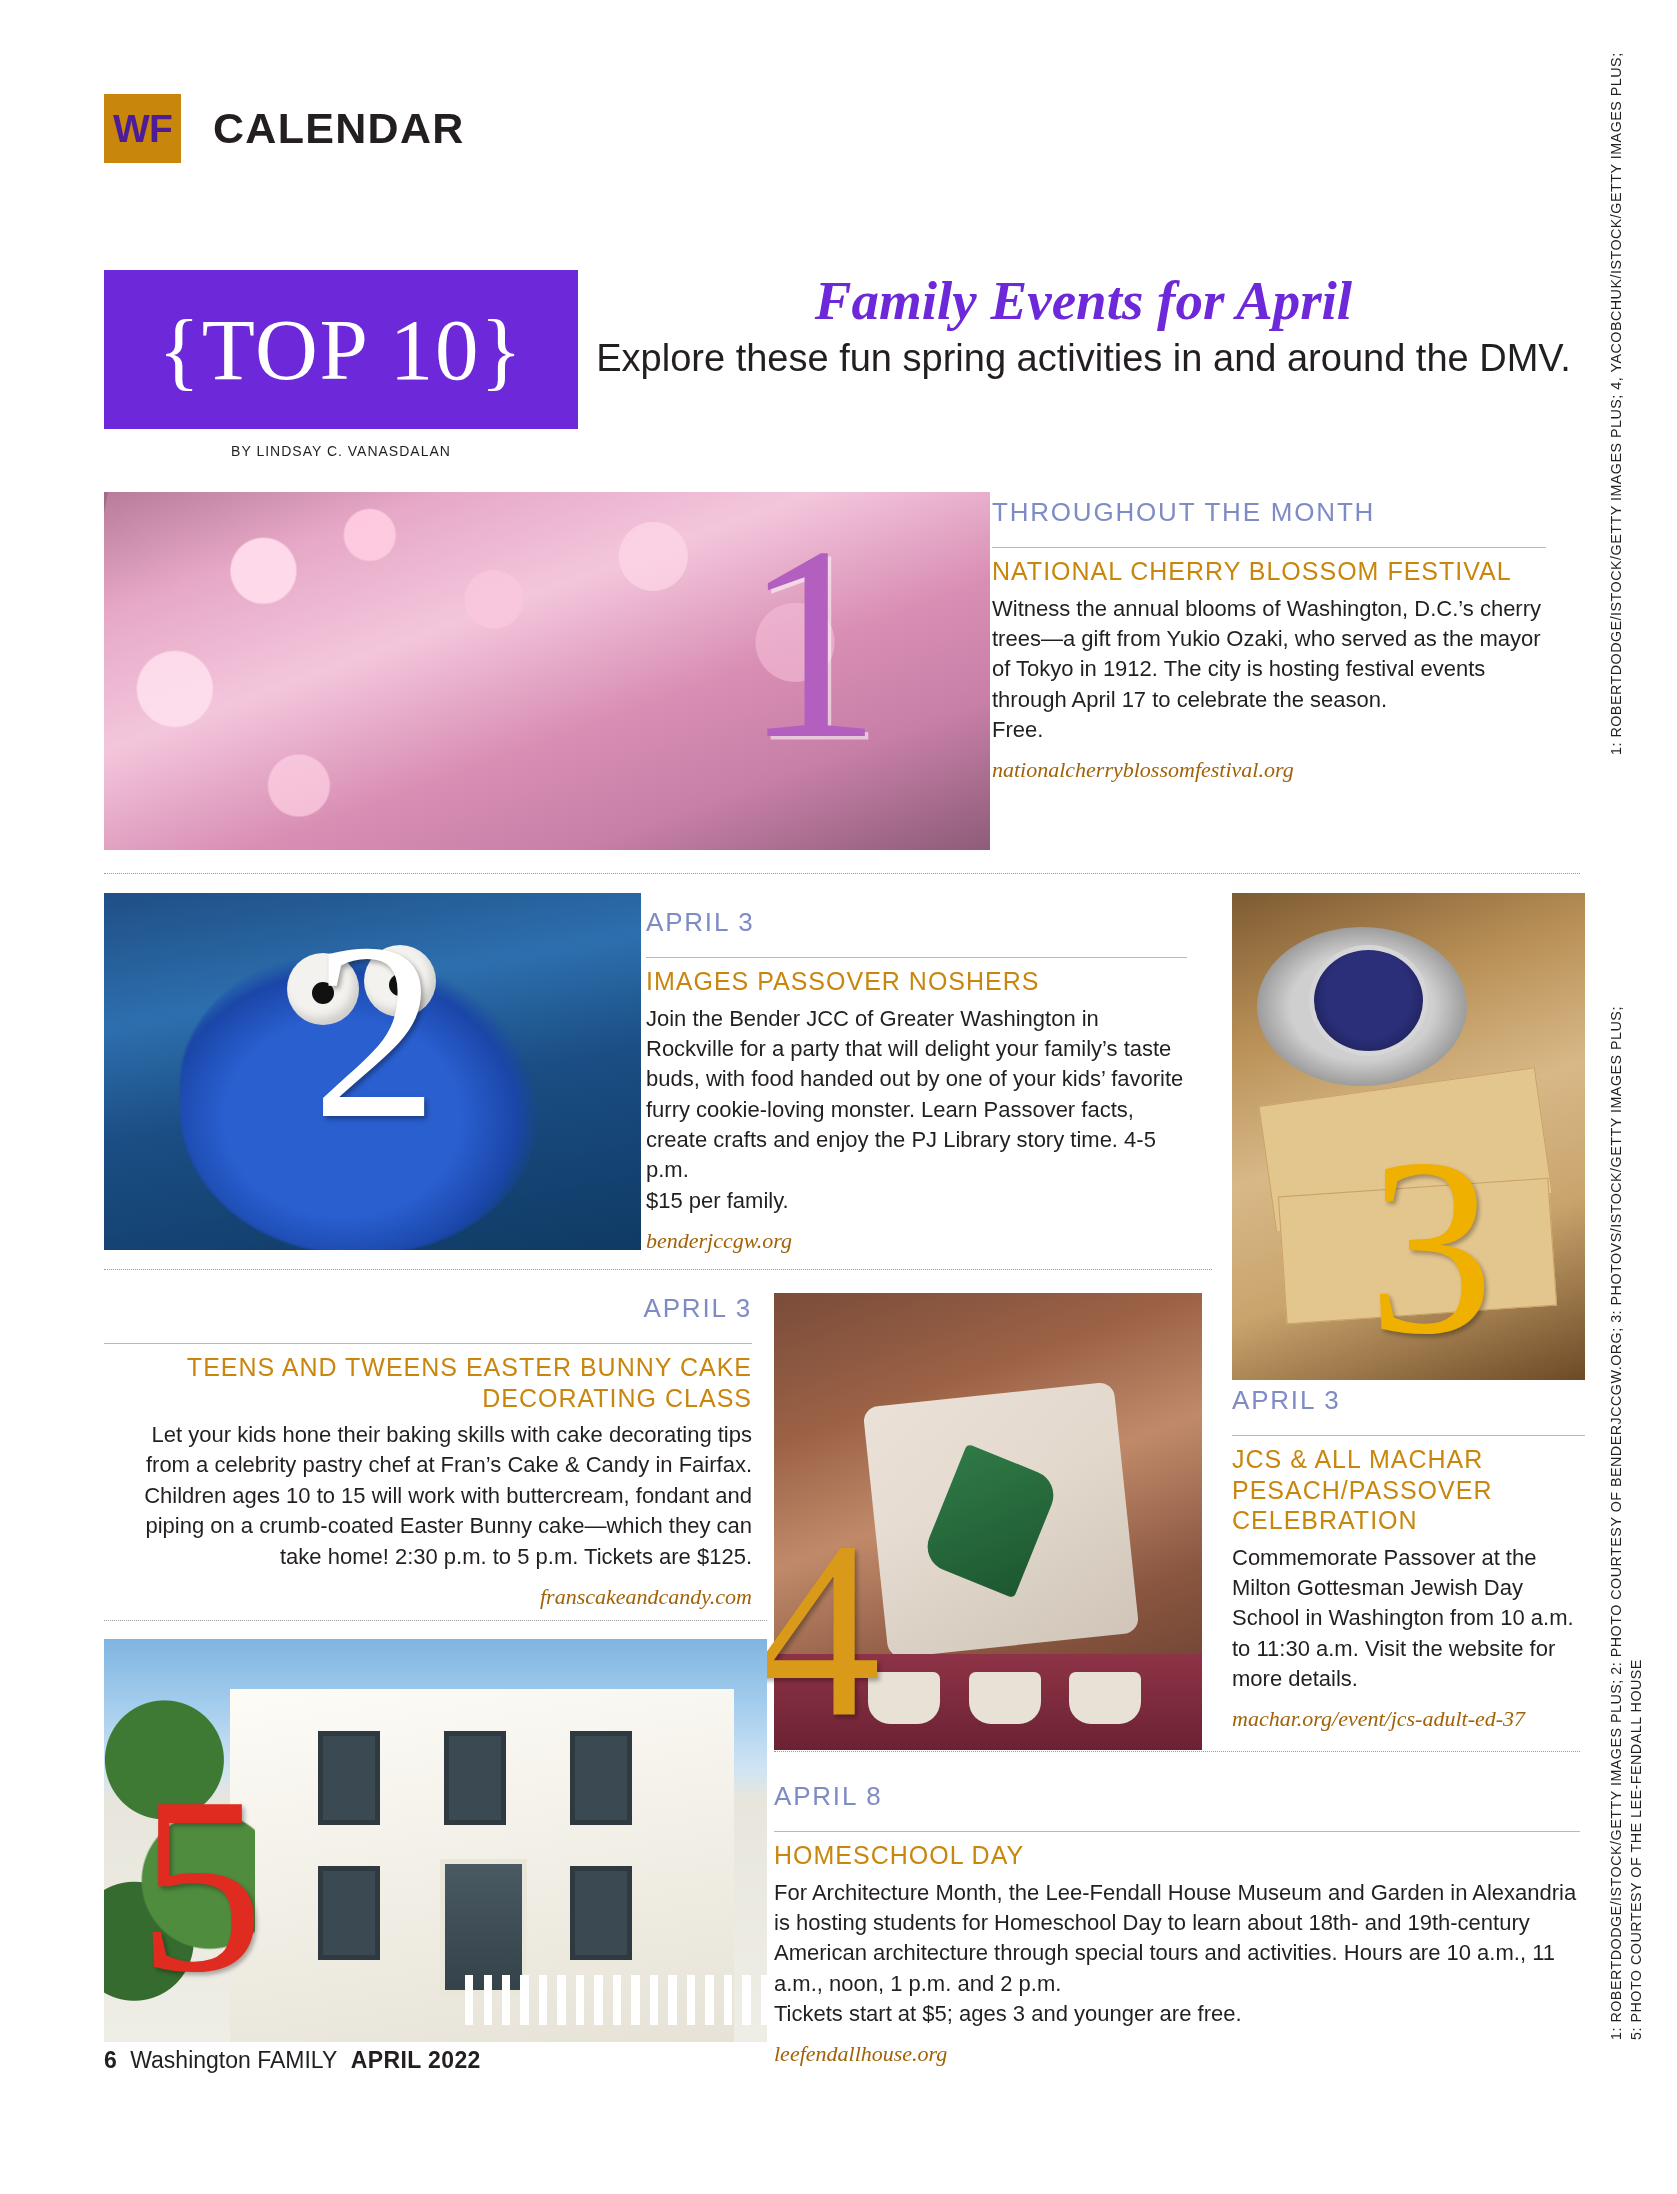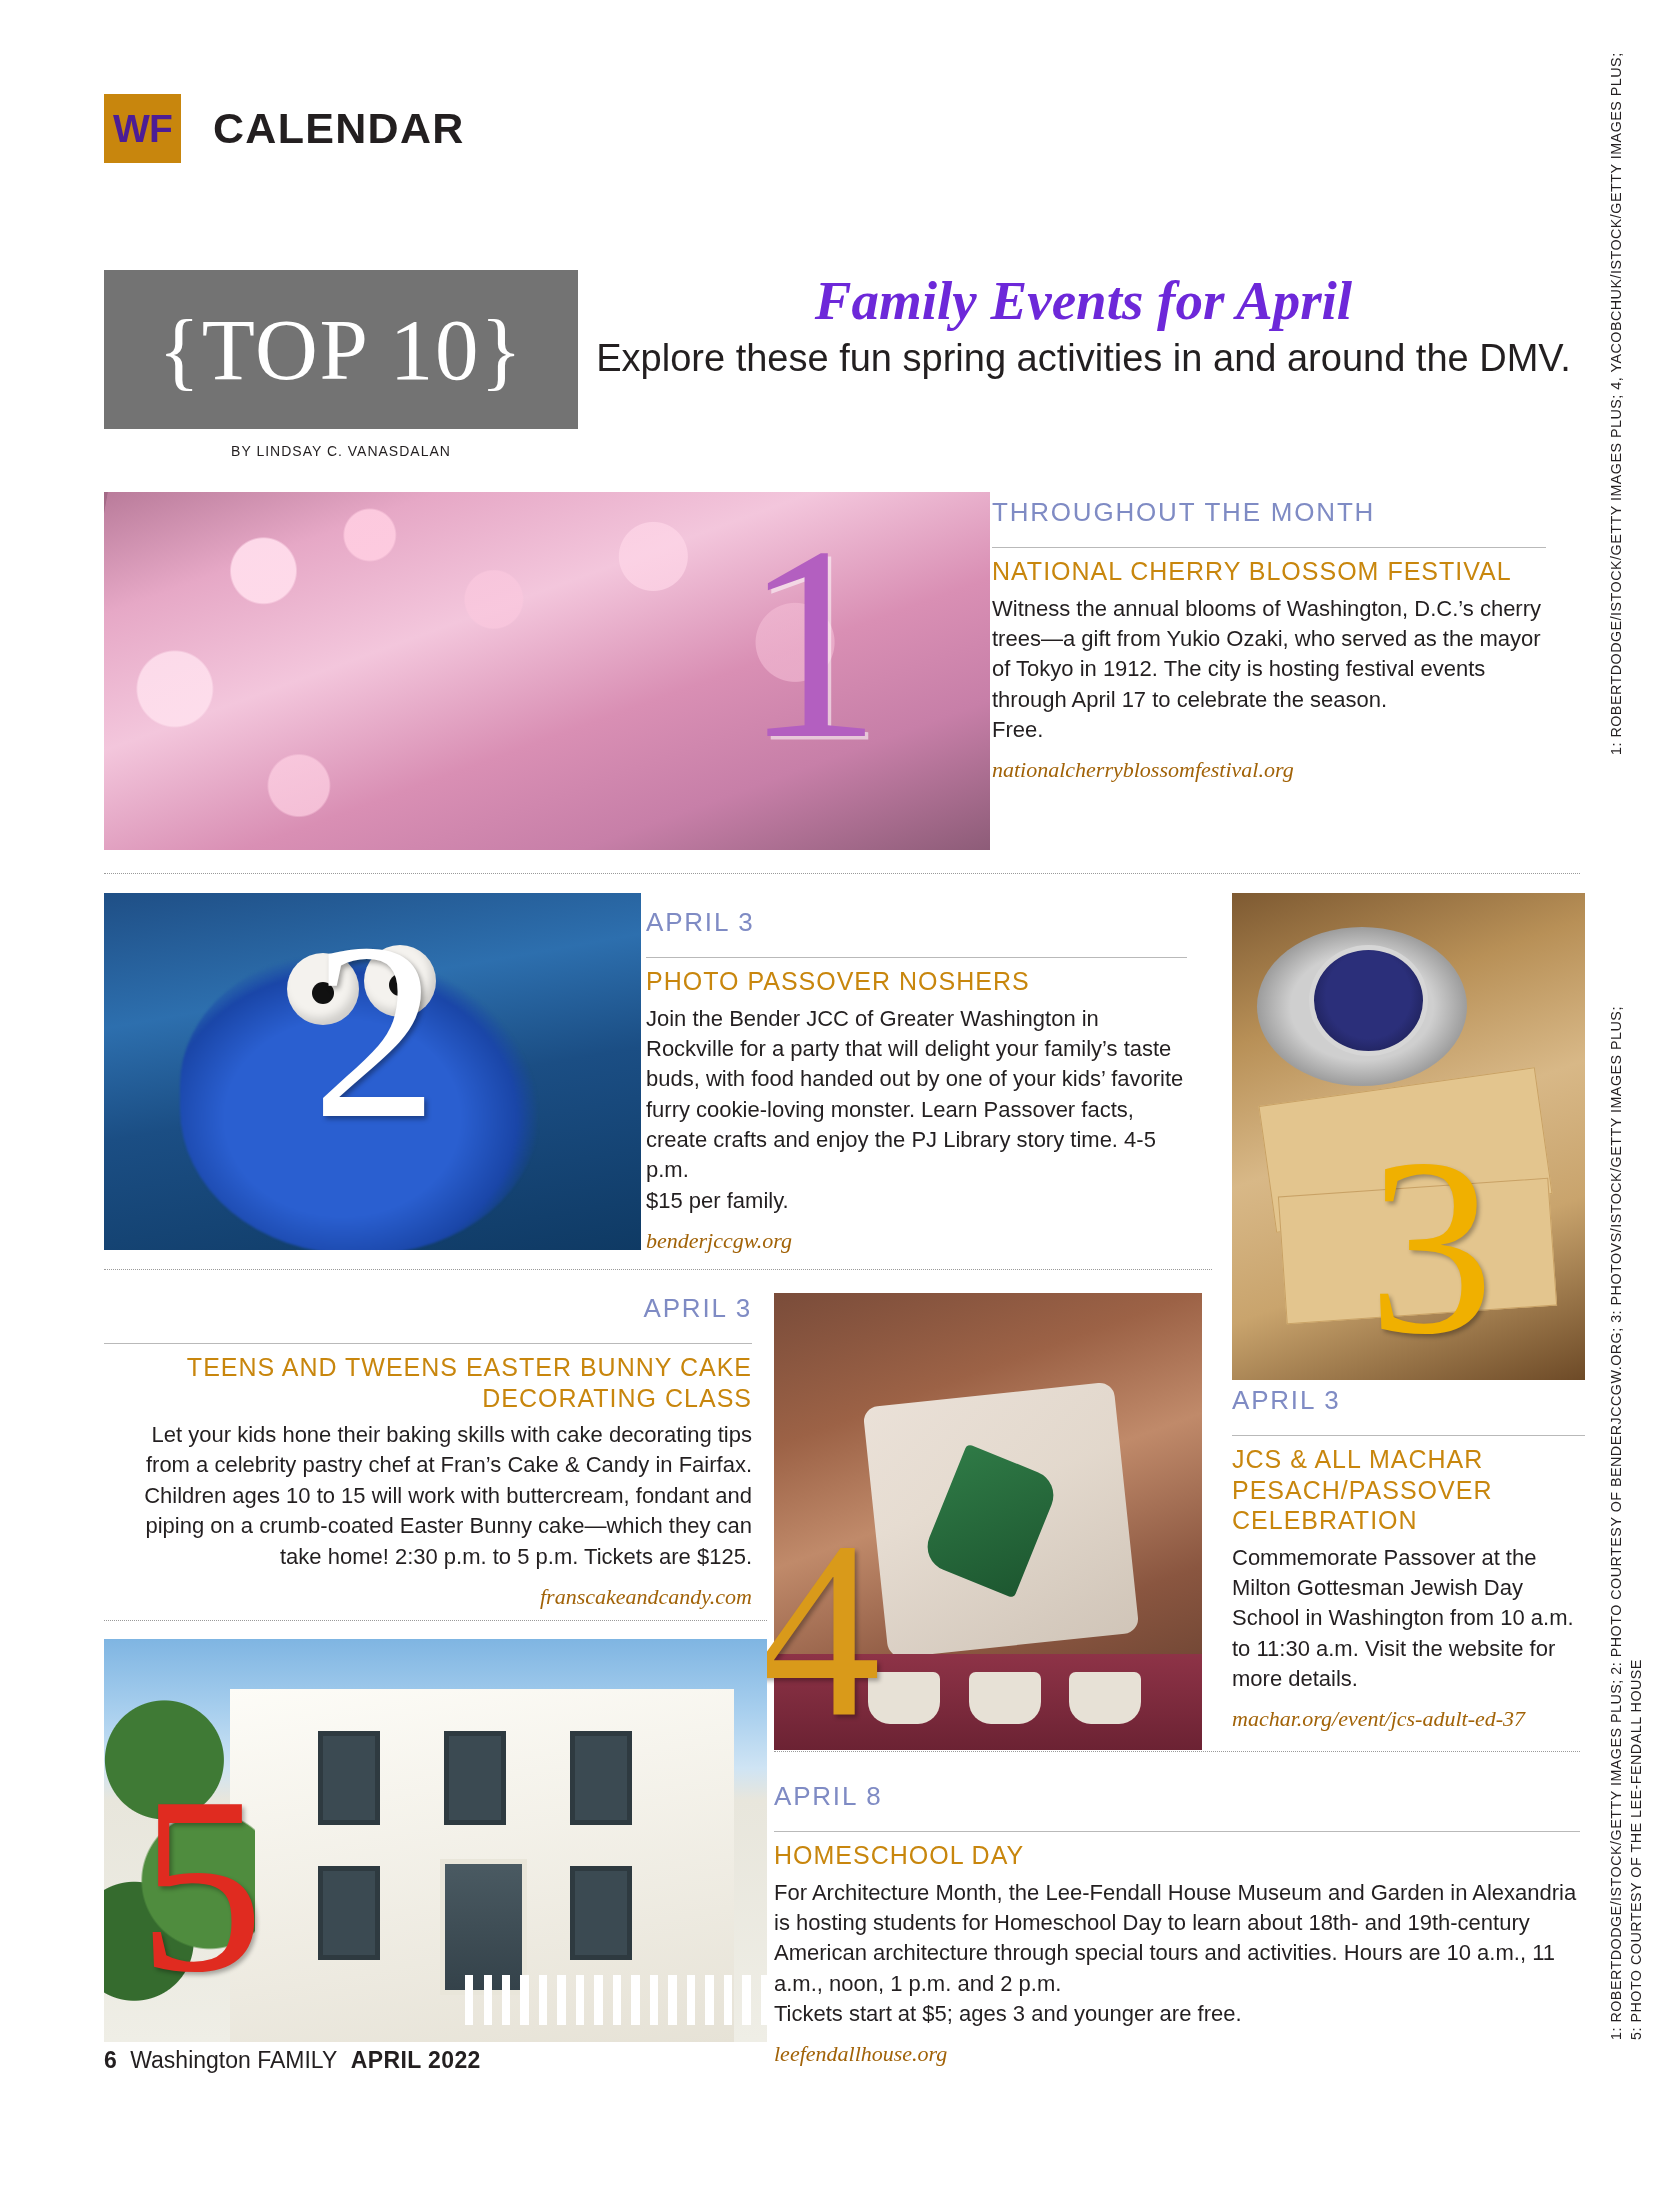--- a/index.html
+++ b/index.html
@@ -51,21 +51,21 @@
     color: #231f20;
   }
 
   
   .top10-box {
     position: absolute;
     left: 104px;
     top: 270px;
     width: 474px;
     height: 159px;
-    background: #737373;
+    background: #6d28d9;
     display: flex;
     align-items: center;
     justify-content: center;
   }
   .top10-text {
     color: #ffffff;
     font-family: "Liberation Serif", serif;
     font-size: 87px;
     letter-spacing: 1.7px;
     line-height: 1;
@@ -323,21 +323,21 @@
         <div class="pupil"></div>
       </div>
     <div class="eye e2">
         <div class="pupil"></div>
       </div>
   </div>
   <div class="numeral" id="num2">2</div>
 
   <div id="item2-text">
     <div class="date-label">APRIL 3</div>
-    <div class="event-title">PHOTO PASSOVER NOSHERS</div>
+    <div class="event-title">IMAGES PASSOVER NOSHERS</div>
     <div class="body-copy">Join the Bender JCC of Greater Washington in Rockville for a party that will delight your family’s taste buds, with food handed out by one of your kids’ favorite furry cookie-loving monster. Learn Passover facts, create crafts and enjoy the PJ Library story time. 4-5 p.m.</div>
     <div class="price-line">$15 per family.</div>
     <div class="url-line">benderjccgw.org</div>
   </div>
 
   <div class="photo" id="photo3">
     <div class="plate"></div>
     <div class="cup"></div>
     <div class="matzo m1"></div>
     <div class="matzo m2"></div>

